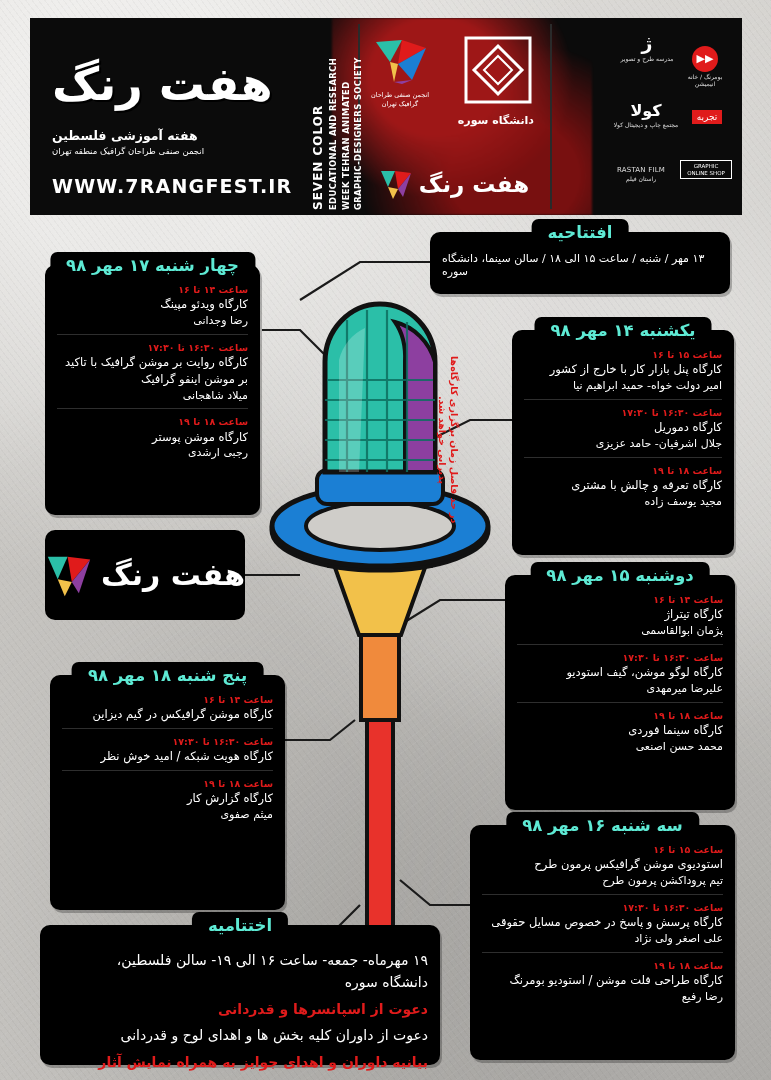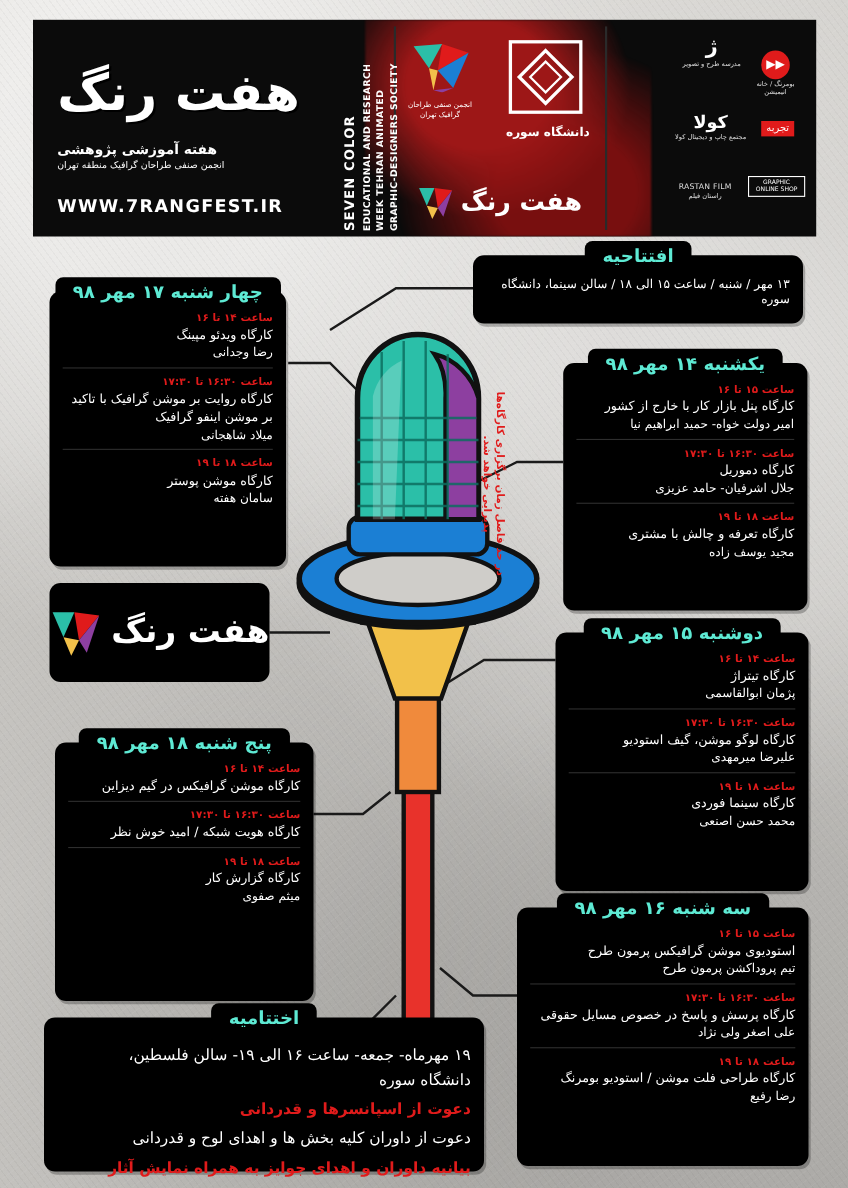--- a/index.html
+++ b/index.html
@@ -64,21 +64,21 @@
     color:#fff;font-size:8.5px;
   }
   .eng-vert{
     position:absolute;left:272px;top:16px;height:170px;width:58px;
     color:#fff;font-size:8.4px;font-weight:bold;line-height:1.45;
     writing-mode:vertical-rl;transform:rotate(180deg);direction:ltr;
     letter-spacing:.4px;
   }
   .eng-vert .big{font-size:12px;letter-spacing:1px;}
   .site{
-    position:absolute;left:14px;bottom:12px;color:#fff;font-size:16px;
+    position:absolute;left:14px;bottom:12px;color:#fff;font-size:19px;
     font-weight:bold;letter-spacing:1.2px;direction:ltr;
   }
 
   
   .card{
     position:absolute;background:#000;color:#fff;
     border-radius:10px;direction:rtl;text-align:right;
     box-shadow:2px 3px 0 rgba(0,0,0,.25);
     padding:8px 12px 10px 12px;box-sizing:border-box;
   }
@@ -92,21 +92,21 @@
   }
   .ev{margin-bottom:5px;}
   .ev .time{color:#e01b1b;font-size:9.5px;font-weight:bold;line-height:1.4;}
   .ev .name{font-size:11.5px;line-height:1.45;}
   .ev .person{font-size:11px;line-height:1.45;}
   .sep{height:1px;background:#2e2e2e;margin:5px 0 6px;}
 
   
   #card-open{left:430px;top:232px;width:300px;height:62px;}
   #card-open .title-tab{right:auto;left:50%;transform:translateX(-50%);}
-  #card-open .line{font-size:11px;text-align:right;margin-top:12px;}
+  #card-open .line{font-size:11px;text-align:left;margin-top:12px;}
 
   #card-wed{left:45px;top:265px;width:215px;height:250px;}
   #card-sun{left:512px;top:330px;width:222px;height:225px;}
   #card-mon{left:505px;top:575px;width:230px;height:235px;}
   #card-thu{left:50px;top:675px;width:235px;height:235px;}
   #card-tue{left:470px;top:825px;width:265px;height:235px;}
   #card-close{left:40px;top:925px;width:400px;height:140px;padding-left:28px;}
   #card-close .title-tab{right:auto;left:50%;transform:translateX(-50%);}
   #card-close .line{font-size:14px;margin-top:4px;line-height:1.6;}
   #card-close .line.red{color:#e01b1b;font-weight:bold;}
@@ -159,21 +159,21 @@
     <div class="mini-logo" style="position:absolute;right:56px;top:140px;width:74px;text-align:right;">
       <div class="cap" style="font-size:7px;">RASTAN FILM</div>
       <div class="cap">راستان فیلم</div>
     </div>
     <div class="mini-logo" style="position:absolute;right:2px;top:136px;width:52px;">
       <div style="border:1px solid #fff;padding:2px 3px;font-size:5.5px;line-height:1.2;text-align:center;">GRAPHIC ONLINE SHOP</div>
     </div>
   </div>
 
   <div class="hdr-mid">
-    <div style="position:absolute;right:4px;top:10px;width:86px;text-align:left;">
+    <div style="position:absolute;right:16px;top:10px;width:86px;text-align:right;">
       <svg width="72" height="72" viewBox="0 0 72 72">
         <rect x="4" y="4" width="64" height="64" fill="none" stroke="#fff" stroke-width="3"></rect>
         <polygon points="36,12 60,36 36,60 12,36" fill="none" stroke="#fff" stroke-width="3"></polygon>
         <polygon points="36,22 50,36 36,50 22,36" fill="none" stroke="#fff" stroke-width="2"></polygon>
       </svg>
       <div style="color:#fff;font-size:11px;font-weight:bold;margin-top:4px;">دانشگاه سوره</div>
     </div>
     <div style="position:absolute;left:8px;top:14px;width:64px;text-align:center;">
       <svg width="56" height="46" viewBox="0 0 56 46">
         <polygon points="4,4 30,2 18,24" fill="#2bbfa8"></polygon>
@@ -192,21 +192,21 @@
         <polygon points="9,20 19,22 14,32" fill="#f2c14a"></polygon>
         <polygon points="19,22 32,6 24,30" fill="#8d3fa0"></polygon>
       </svg>
     </div>
   </div>
 
   <div class="hdr-right">
     <div class="brandbig">
       <span class="fa">هفت رنگ</span>
     </div>
-    <div class="brand-sub">هفته آموزشی پژوهشی</div>
+    <div class="brand-sub">هفته آموزشی فلسطین</div>
     <div class="brand-sub2">انجمن صنفی طراحان گرافیک منطقه تهران</div>
     <div class="eng-vert">
       <span class="big">SEVEN COLOR</span>
       <span>EDUCATIONAL AND RESEARCH WEEK TEHRAN ANIMATED GRAPHIC-DESIGNERS SOCIETY</span>
     </div>
     <div class="site">WWW.7RANGFEST.IR</div>
   </div>
 </div>
 
 <svg class="lines">
@@ -272,21 +272,21 @@
   <div class="sep"></div>
   <div class="ev">
     <div class="time">ساعت ۱۶:۳۰ تا ۱۷:۳۰</div>
     <div class="name">کارگاه روایت بر موشن گرافیک با تاکید بر موشن اینفو گرافیک</div>
     <div class="person">میلاد شاهجانی</div>
   </div>
   <div class="sep"></div>
   <div class="ev">
     <div class="time">ساعت ۱۸ تا ۱۹</div>
     <div class="name">کارگاه موشن پوستر</div>
-    <div class="person">سامان هفته</div>
+    <div class="person">رجبی ارشدی</div>
   </div>
 </div>
 
 <div class="card" id="card-sun">
   <div class="title title-tab">یکشنبه ۱۴ مهر ۹۸</div>
   <div style="height:10px"></div>
   <div class="ev">
     <div class="time">ساعت ۱۵ تا ۱۶</div>
     <div class="name">کارگاه پنل بازار کار با خارج از کشور</div>
     <div class="person">امیر دولت خواه- حمید ابراهیم نیا</div>

